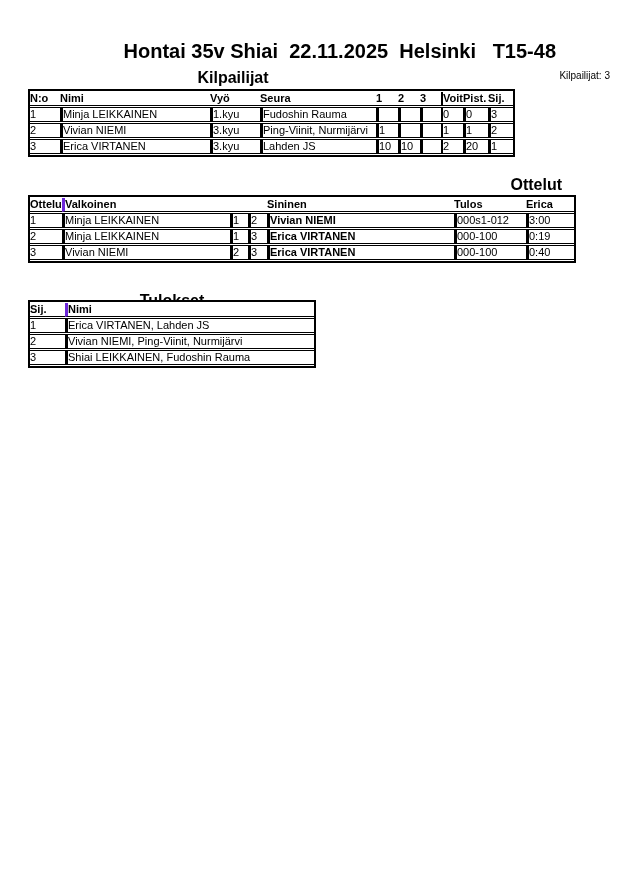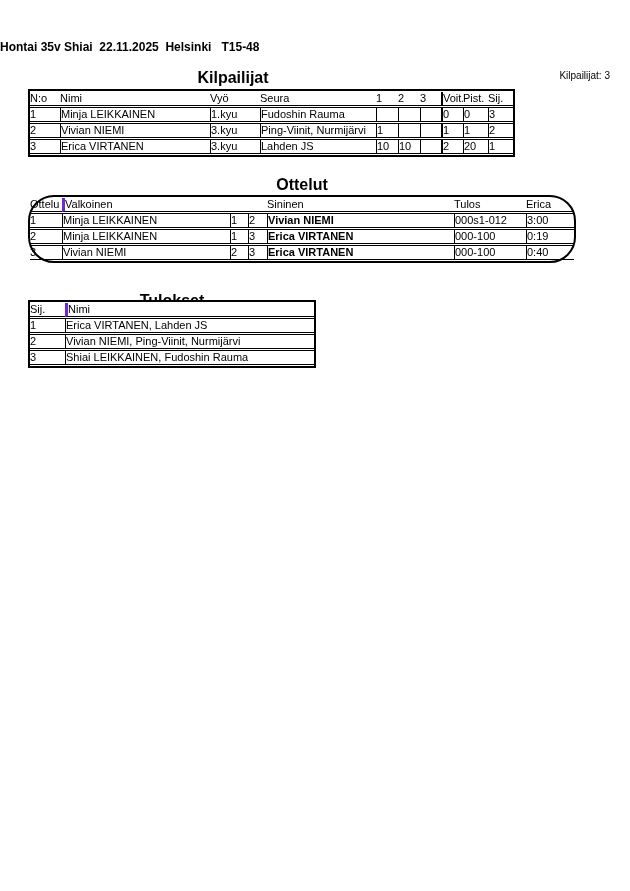--- a/index.html
+++ b/index.html
@@ -7,31 +7,31 @@
     width: 630px; height: 891px;
     font-family: "Liberation Sans", "DejaVu Sans", sans-serif;
     color: #000;
     position: relative;
     overflow: hidden;
   }
   .abs { position: absolute; }
 
   .main-title {
     top: 40px; left: 0; width: 556px;
-    text-align: left;
-    font-size: 12px; font-weight: bold;
+    text-align: right;
+    font-size: 20px; font-weight: bold;
     white-space: pre;
     letter-spacing: 0px;
   }
   .section-title {
     font-size: 16px; font-weight: bold;
     text-align: center;
   }
   .sec-kilpailijat { top: 69px; left: 0; width: 466px; }
-  .sec-ottelut    { top: 176px; left: 28px; width: 548px; }
+  .sec-ottelut    { top: 176px; left: 14px; width: 548px; text-align: right; }
   .sec-tulokset   { top: 292px; left: 28px; width: 288px; }
   .count-label {
     top: 70px; left: 450px; width: 160px;
     font-size: 10px; text-align: right;
   }
 
   table.rep {
     border-collapse: separate;
     border-spacing: 0 1px;
     table-layout: fixed;
@@ -44,39 +44,39 @@
     box-sizing: border-box;
     height: 14px;
     font-size: 11px;
     line-height: 13px;
     padding: 0;
     vertical-align: middle;
     overflow: hidden;
     white-space: nowrap;
   }
   table.rep thead td {
-    font-weight: normal;
+    font-weight: bold;
     border-bottom: 1px solid #000;
     margin-left: 16px;
   }
   table.rep tbody td {
     border-top: 1px solid #000;
     border-bottom: 1px solid #000;
-    border-left: 1px solid #000000;
+    border-left: 3px solid #000000;
   }
   table.rep tbody td:first-child { border-left: none; }
   td.ctr { text-align: left; }
   td.lft { text-align: left; padding-left: 5px; }
   td.hl  { text-align: left; padding-left: 2px; }
   td.divl  { border-left: 3px solid #6d28d9; }
   td.thickl { border-left: 2px solid #000 !important; }
   td.bold { font-weight: bold; }
 
   .t1 { top: 89px;  left: 28px; width: 487px; }
-  .t2 { top: 195px; left: 28px; width: 548px; border-radius: 26px; }
+  .t2 { top: 195px; left: 28px; width: 548px; }
   .t3 { top: 300px; left: 28px; width: 288px; }
 </style>
 </head>
 <body>
 
 <div class="abs main-title">Hontai 35v Shiai  22.11.2025  Helsinki   T15-48</div>
 <div class="abs section-title sec-kilpailijat">Kilpailijat</div>
 <div class="abs count-label">Kilpailijat: 3</div>
 
 <table class="abs rep t1">

